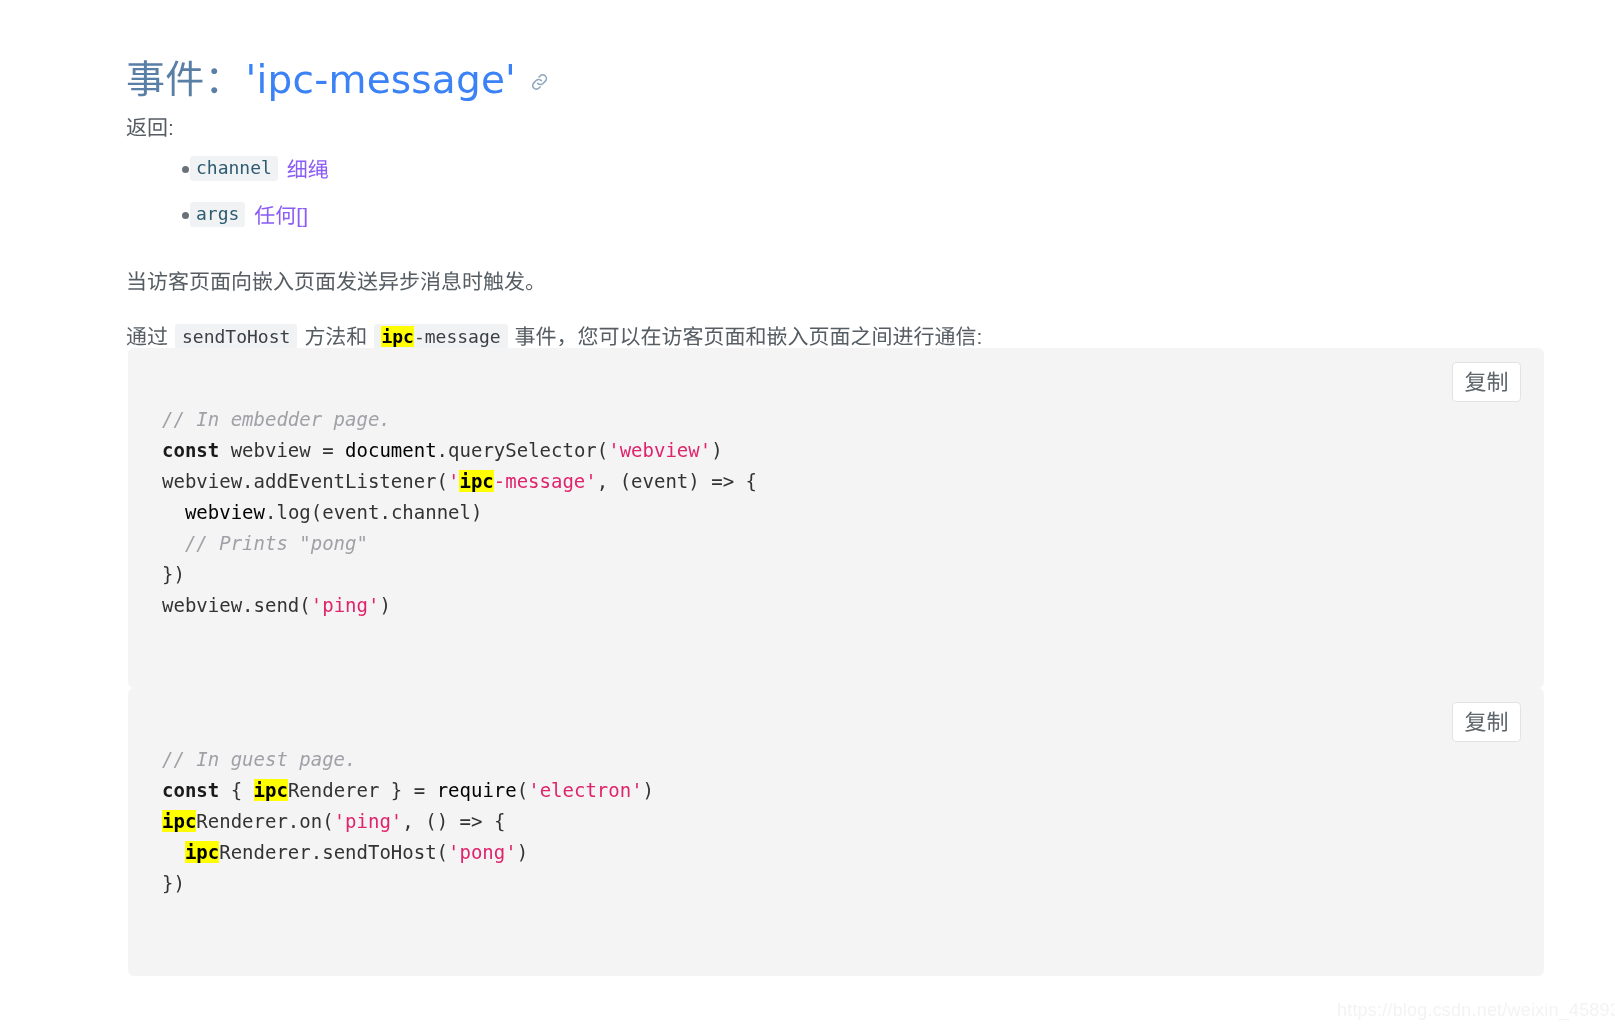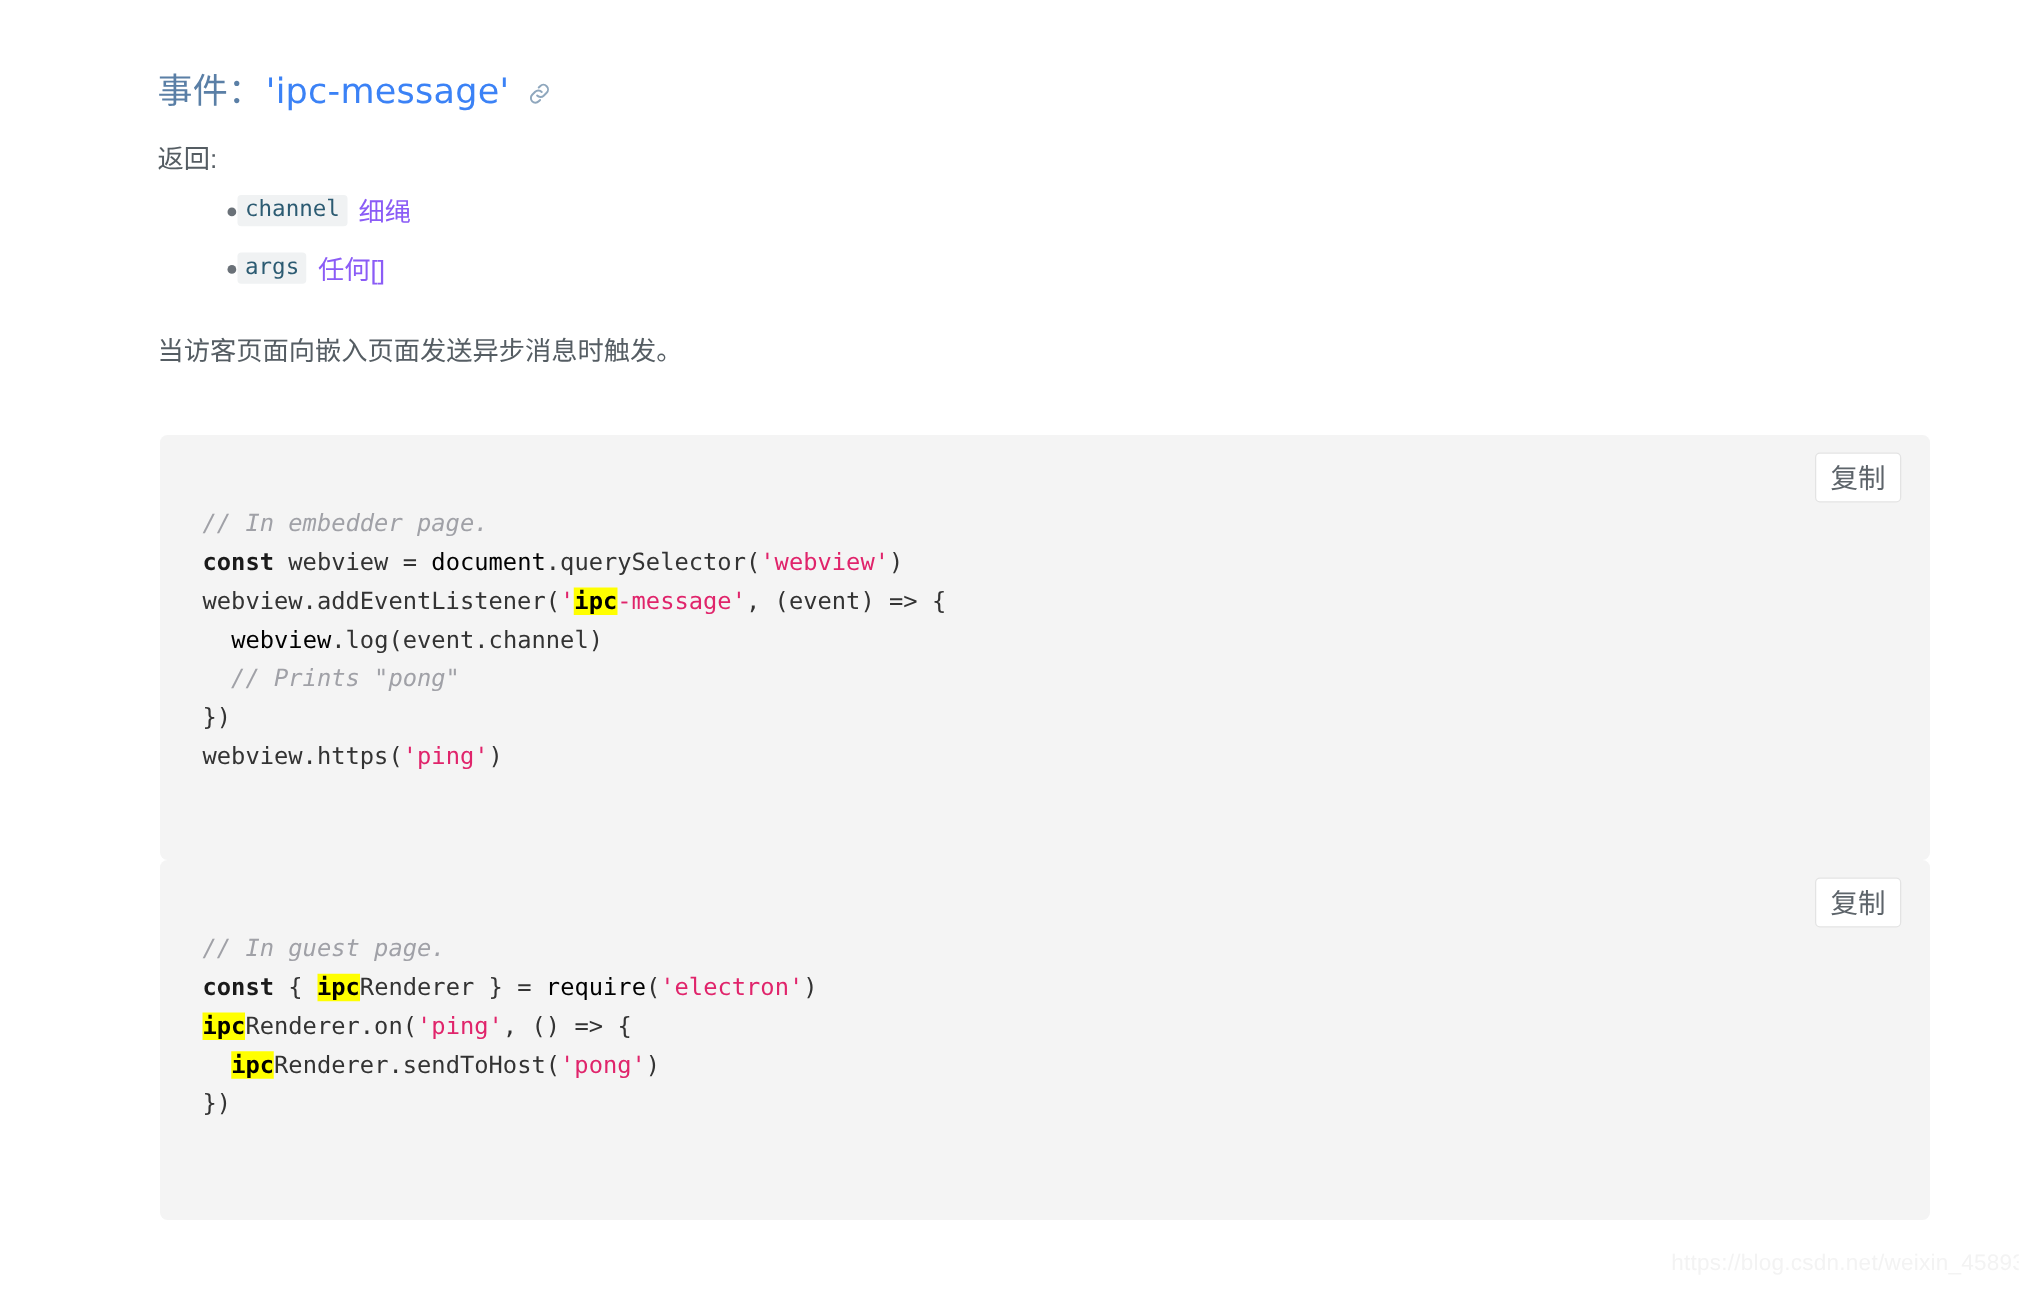--- a/index.html
+++ b/index.html
@@ -24,21 +24,21 @@
     top: 0;
     width: 1615px;
     height: 1035px;
   }
 
   
   .doc-heading {
     position: absolute;
     left: 126px;
     top: 34px;
-    font-size: 28px;
+    font-size: 39px;
     line-height: 40px;
     font-weight: 400;
     color: #5a7fa6;
     letter-spacing: 0.2px;
     white-space: nowrap;
     display: flex;
     align-items: center;
   }
   .doc-heading .heading-label { color: #5a7fa6; }
   .doc-heading .heading-code {
@@ -221,30 +221,41 @@
       <span class="param-type">细绳</span>
     </li>
     <li class="param-item">
       <code class="inline">args</code>
       <span class="param-type">任何[]</span>
     </li>
   </ul>
 
   <p class="para para-trigger">当访客页面向嵌入页面发送异步消息时触发。</p>
 
+  <p class="para para-usage">
+    <span class="txt">通过</span>
+    <span class="sp"></span>
+    <code class="inline">sendToHost</code>
+    <span class="sp"></span>
+    <span class="txt">方法和</span>
+    <span class="sp"></span>
+    <code class="inline"><mark class="hl">ipc</mark><span>-message</span></code>
+    <span class="sp"></span>
+    <span class="txt">事件，您可以在访客页面和嵌入页面之间进行通信:</span>
+  </p>
 
   <div class="code-block" id="code-block-1">
     <button class="copy-button">复制</button>
     <pre class="code" id="code-text-1"><span class="tok-comment">// In embedder page.</span>
 <span class="tok-keyword">const</span><span class="tok-punct"> </span><span class="tok-plain">webview</span><span class="tok-punct"> </span><span class="tok-punct">=</span><span class="tok-punct"> </span><span class="tok-builtin">document</span><span class="tok-punct">.</span><span class="tok-plain">querySelector</span><span class="tok-punct">(</span><span class="tok-string">'webview'</span><span class="tok-punct">)</span>
 <span class="tok-plain">webview</span><span class="tok-punct">.</span><span class="tok-plain">addEventListener</span><span class="tok-punct">(</span><span class="tok-string">'<mark class="hl">ipc</mark>-message'</span><span class="tok-punct">,</span><span class="tok-punct"> </span><span class="tok-punct">(</span><span class="tok-plain">event</span><span class="tok-punct">)</span><span class="tok-punct"> </span><span class="tok-punct">=</span><span class="tok-punct">&gt;</span><span class="tok-punct"> </span><span class="tok-punct">{</span>
 <span class="tok-punct"> </span><span class="tok-punct"> </span><span class="tok-builtin">webview</span><span class="tok-punct">.</span><span class="tok-plain">log</span><span class="tok-punct">(</span><span class="tok-plain">event</span><span class="tok-punct">.</span><span class="tok-plain">channel</span><span class="tok-punct">)</span>
 <span class="tok-comment">  // Prints "pong"</span>
 <span class="tok-punct">}</span><span class="tok-punct">)</span>
-<span class="tok-plain">webview</span><span class="tok-punct">.</span><span class="tok-plain">https</span><span class="tok-punct">(</span><span class="tok-string">'ping'</span><span class="tok-punct">)</span></pre>
+<span class="tok-plain">webview</span><span class="tok-punct">.</span><span class="tok-plain">send</span><span class="tok-punct">(</span><span class="tok-string">'ping'</span><span class="tok-punct">)</span></pre>
   </div>
 
   <div class="code-block" id="code-block-2">
     <button class="copy-button">复制</button>
     <pre class="code" id="code-text-2"><span class="tok-comment">// In guest page.</span>
 <span class="tok-keyword">const</span><span class="tok-punct"> </span><span class="tok-punct">{</span><span class="tok-punct"> </span><span class="tok-plain"><mark class="hl">ipc</mark>Renderer</span><span class="tok-punct"> </span><span class="tok-punct">}</span><span class="tok-punct"> </span><span class="tok-punct">=</span><span class="tok-punct"> </span><span class="tok-builtin">require</span><span class="tok-punct">(</span><span class="tok-string">'electron'</span><span class="tok-punct">)</span>
 <span class="tok-plain"><mark class="hl">ipc</mark>Renderer</span><span class="tok-punct">.</span><span class="tok-plain">on</span><span class="tok-punct">(</span><span class="tok-string">'ping'</span><span class="tok-punct">,</span><span class="tok-punct"> </span><span class="tok-punct">(</span><span class="tok-punct">)</span><span class="tok-punct"> </span><span class="tok-punct">=</span><span class="tok-punct">&gt;</span><span class="tok-punct"> </span><span class="tok-punct">{</span>
 <span class="tok-punct"> </span><span class="tok-punct"> </span><span class="tok-plain"><mark class="hl">ipc</mark>Renderer</span><span class="tok-punct">.</span><span class="tok-plain">sendToHost</span><span class="tok-punct">(</span><span class="tok-string">'pong'</span><span class="tok-punct">)</span>
 <span class="tok-punct">}</span><span class="tok-punct">)</span></pre>
   </div>

